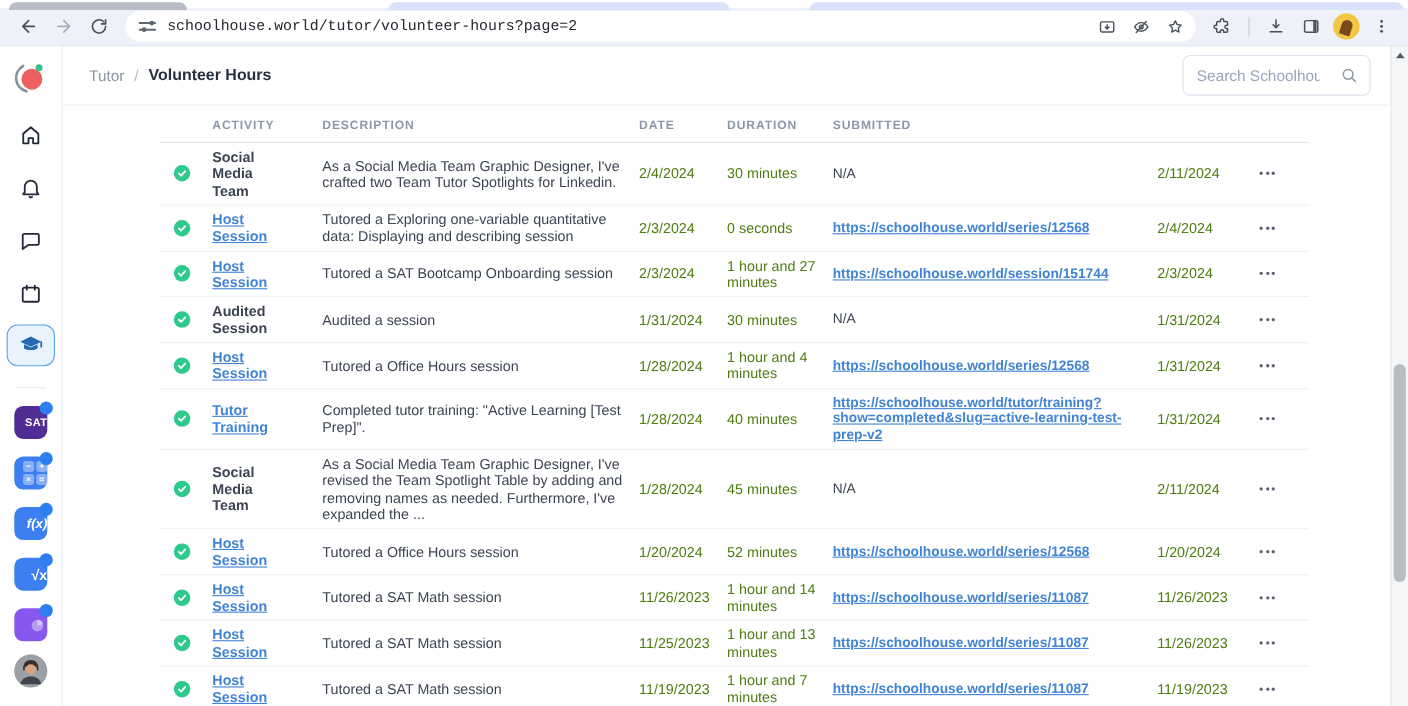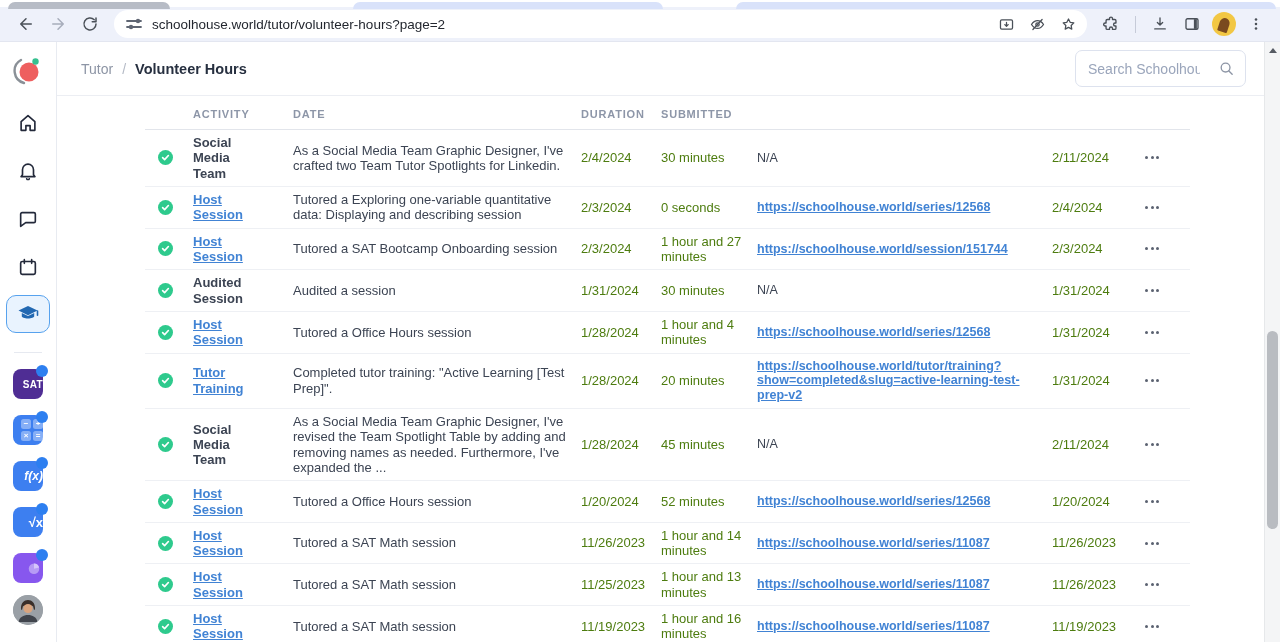--- a/index.html
+++ b/index.html
@@ -8,21 +8,21 @@
   .screen { width:1280px; height:642px; display:flex; flex-direction:column; overflow:hidden; }
 
   
   .tabstrip { height:7px; background:#fff; position:relative; flex:none; }
   .tabstrip .tabghost { position:absolute; top:2px; height:7px; border-radius:8px 8px 0 0; }
   .tg1 { left:8px;   width:162px; background:#b7bcc6; }
   .tg2 { left:353px; width:310px; background:#d9e2fa; }
   .tg3 { left:736px; width:540px; background:#d9e2fa; }
 
   .toolbar { height:35px; background:#eef1fa; border-bottom:1px solid #e3e6f0;
-    display:flex; align-items:center; padding:0 10px 0 12px; flex:none; gap:4px; }
+    display:flex; align-items:center; padding:0 10px 0 12px; flex:none; gap:4px;font-family:Liberation Mono, monospace; }
   .tbtn { width:28px; height:28px; border-radius:50%; display:flex; align-items:center;
     justify-content:center; color:#4a5058; flex:none; }
   .tbtn svg { width:18px; height:18px; }
   .tbtn.disabled { color:#a7adbb; }
   .addressbar { flex:1; height:28px; background:#fff; border-radius:14px; margin:0 6px;
     display:flex; align-items:center; padding:0 10px 0 8px; min-width:0; }
   .addressbar .site-icon { color:#5f6673; width:24px; height:24px; border-radius:50%;
     display:flex; align-items:center; justify-content:center; flex:none; }
   .addressbar .url { flex:1; font-size:13.5px; color:#23272f; margin-left:6px;
     white-space:nowrap; overflow:hidden; }
@@ -290,20 +290,21 @@
               <circle cx="10.7" cy="10.7" r="6.2"></circle>
               <path d="M15.4 15.4 20 20"></path>
             </svg>
         </div>
       </div>
 
       <div class="table-wrap">
         <div class="thead">
           <div class="th"></div>
           <div class="th">ACTIVITY</div>
+          <div class="th">DESCRIPTION</div>
           <div class="th">DATE</div>
           <div class="th">DURATION</div>
           <div class="th">SUBMITTED</div>
           <div class="th"></div>
         </div>
         <div>
   <div class="trow">
     <div>
       <span class="check">
         <svg viewBox="0 0 10 10" fill="none" stroke="#fff" stroke-width="1.8" stroke-linecap="round" stroke-linejoin="round">
@@ -412,21 +413,21 @@
     <div>
       <span class="check">
         <svg viewBox="0 0 10 10" fill="none" stroke="#fff" stroke-width="1.8" stroke-linecap="round" stroke-linejoin="round">
                     <path d="M1.8 5.2 4 7.4 8.2 2.8"></path>
                   </svg>
       </span>
     </div>
     <div class="cell activity link">Tutor Training</div>
     <div class="cell desc">Completed tutor training: "Active Learning [Test Prep]".</div>
     <div class="cell num">1/28/2024</div>
-    <div class="cell num">20 minutes</div>
+    <div class="cell num">40 minutes</div>
     <div class="cell links url">https://schoolhouse.world/tutor/training?show=completed&amp;slug=active-learning-test-prep-v2</div>
     <div class="cell num">1/31/2024</div>
     <div class="row-menu">
                 <i></i>
                 <i></i>
                 <i></i>
               </div>
   </div>
 
   <div class="trow">
@@ -517,21 +518,21 @@
     <div>
       <span class="check">
         <svg viewBox="0 0 10 10" fill="none" stroke="#fff" stroke-width="1.8" stroke-linecap="round" stroke-linejoin="round">
                     <path d="M1.8 5.2 4 7.4 8.2 2.8"></path>
                   </svg>
       </span>
     </div>
     <div class="cell activity link">Host Session</div>
     <div class="cell desc">Tutored a SAT Math session</div>
     <div class="cell num">11/19/2023</div>
-    <div class="cell num">1 hour and 16 minutes</div>
+    <div class="cell num">1 hour and 7 minutes</div>
     <div class="cell links url">https://schoolhouse.world/series/11087</div>
     <div class="cell num">11/19/2023</div>
     <div class="row-menu">
                 <i></i>
                 <i></i>
                 <i></i>
               </div>
   </div>
 
 </div>

